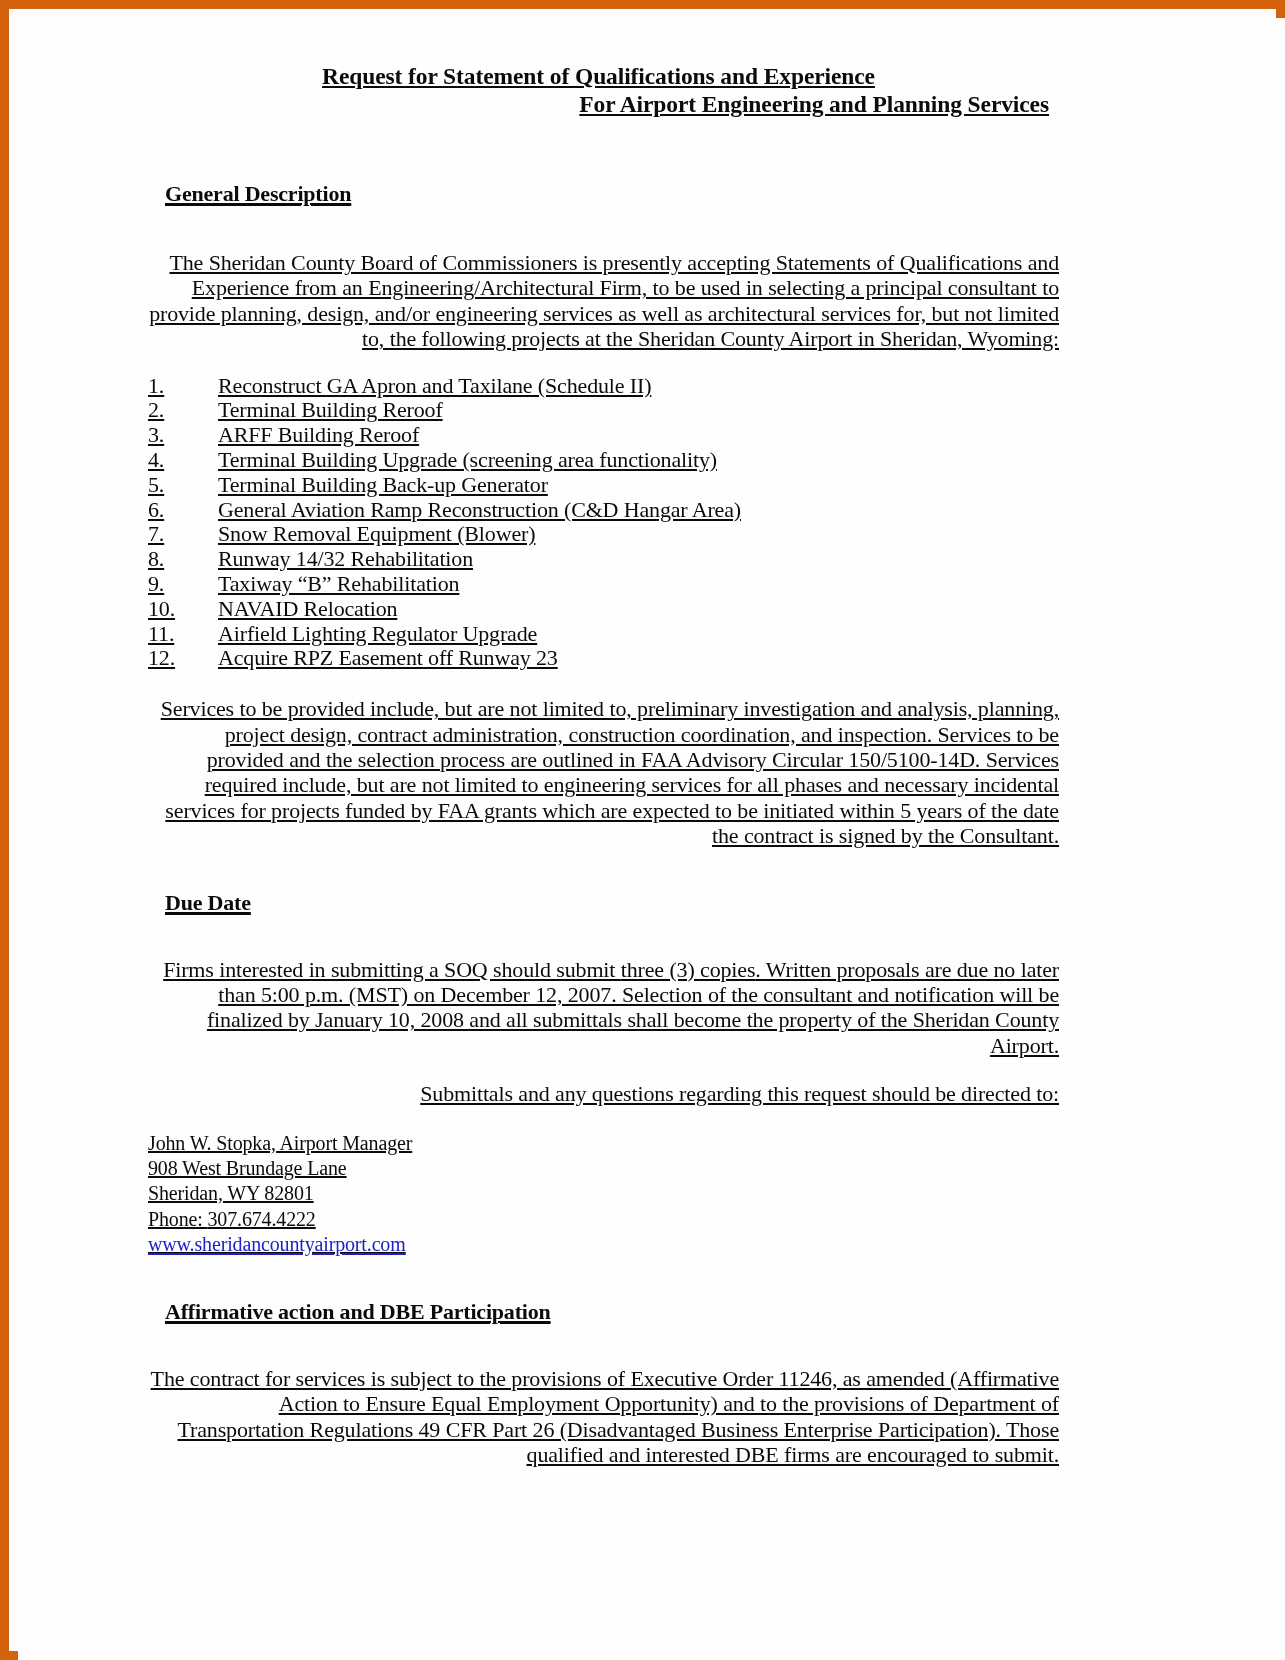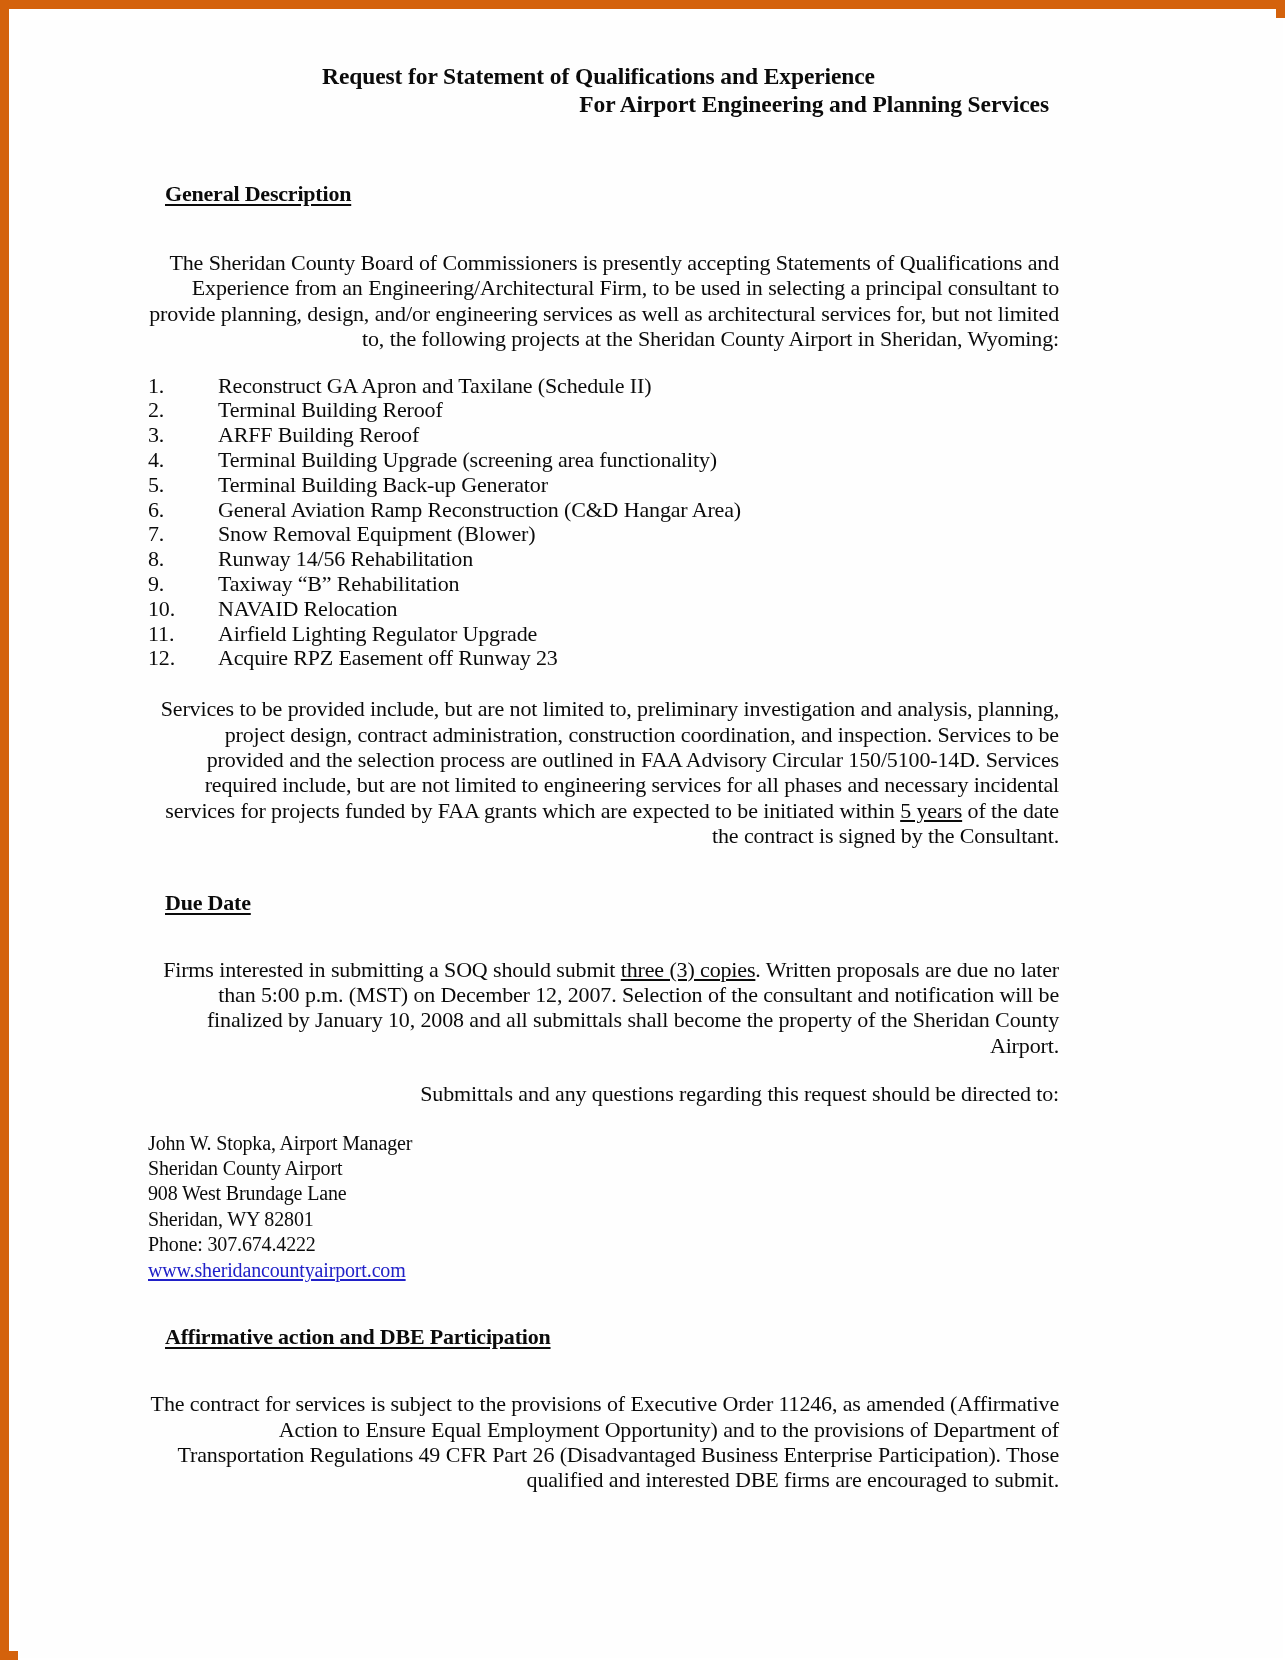--- a/index.html
+++ b/index.html
@@ -37,20 +37,21 @@
   }
 
   
   #page {
     position: absolute;
     left: 0; top: 0;
     width: 1179px;
     height: 1660px;
     box-sizing: border-box;
     padding: 62px 120px 0 148px;
+    text-decoration: underline;
   }
 
   .doc-title {
     text-align: center;
     font-weight: bold;
     font-size: 23.5px;
     line-height: 28px;
     letter-spacing: -0.1px;
     margin: 0;
     padding-right: 10px;
@@ -168,21 +169,21 @@
     <li>
       <span class="num">6.</span>
       <span class="txt">General Aviation Ramp Reconstruction (C&amp;D Hangar Area)</span>
     </li>
     <li>
       <span class="num">7.</span>
       <span class="txt">Snow Removal Equipment (Blower)</span>
     </li>
     <li>
       <span class="num">8.</span>
-      <span class="txt">Runway 14/56 Rehabilitation</span>
+      <span class="txt">Runway 14/32 Rehabilitation</span>
     </li>
     <li>
       <span class="num">9.</span>
       <span class="txt">Taxiway “B” Rehabilitation</span>
     </li>
     <li>
       <span class="num">10.</span>
       <span class="txt">NAVAID Relocation</span>
     </li>
     <li>
@@ -208,21 +209,20 @@
   <p class="body-text"><span>Firms interested in submitting a SOQ should submit </span><span class="u">three (3) copies</span><span>. Written proposals are due no later than 5:00 p.m. (MST) on December 12, 2007. Selection of the consultant and notification will be finalized by January 10, 2008 and all submittals shall become the property of the Sheridan County Airport.</span></p>
 
   <div class="sp-p3-to-p4"></div>
 
   <p class="body-text">Submittals and any questions regarding this request should be directed to:</p>
 
   <div class="sp-p4-to-ct"></div>
 
   <div class="contact-block">
     <span class="contact-line">John W. Stopka, Airport Manager</span>
-    <span class="contact-line">Sheridan County Airport</span>
     <span class="contact-line">908 West Brundage Lane</span>
     <span class="contact-line">Sheridan, WY 82801</span>
     <span class="contact-line"><span>Phone: </span><span>307.674.4222</span></span>
     <span class="contact-line"><span class="doc-link">www.sheridancountyairport.com</span></span>
   </div>
 
   <div class="sp-ct-to-aa"></div>
 
   <div class="section-heading">Affirmative action and DBE Participation</div>
 

